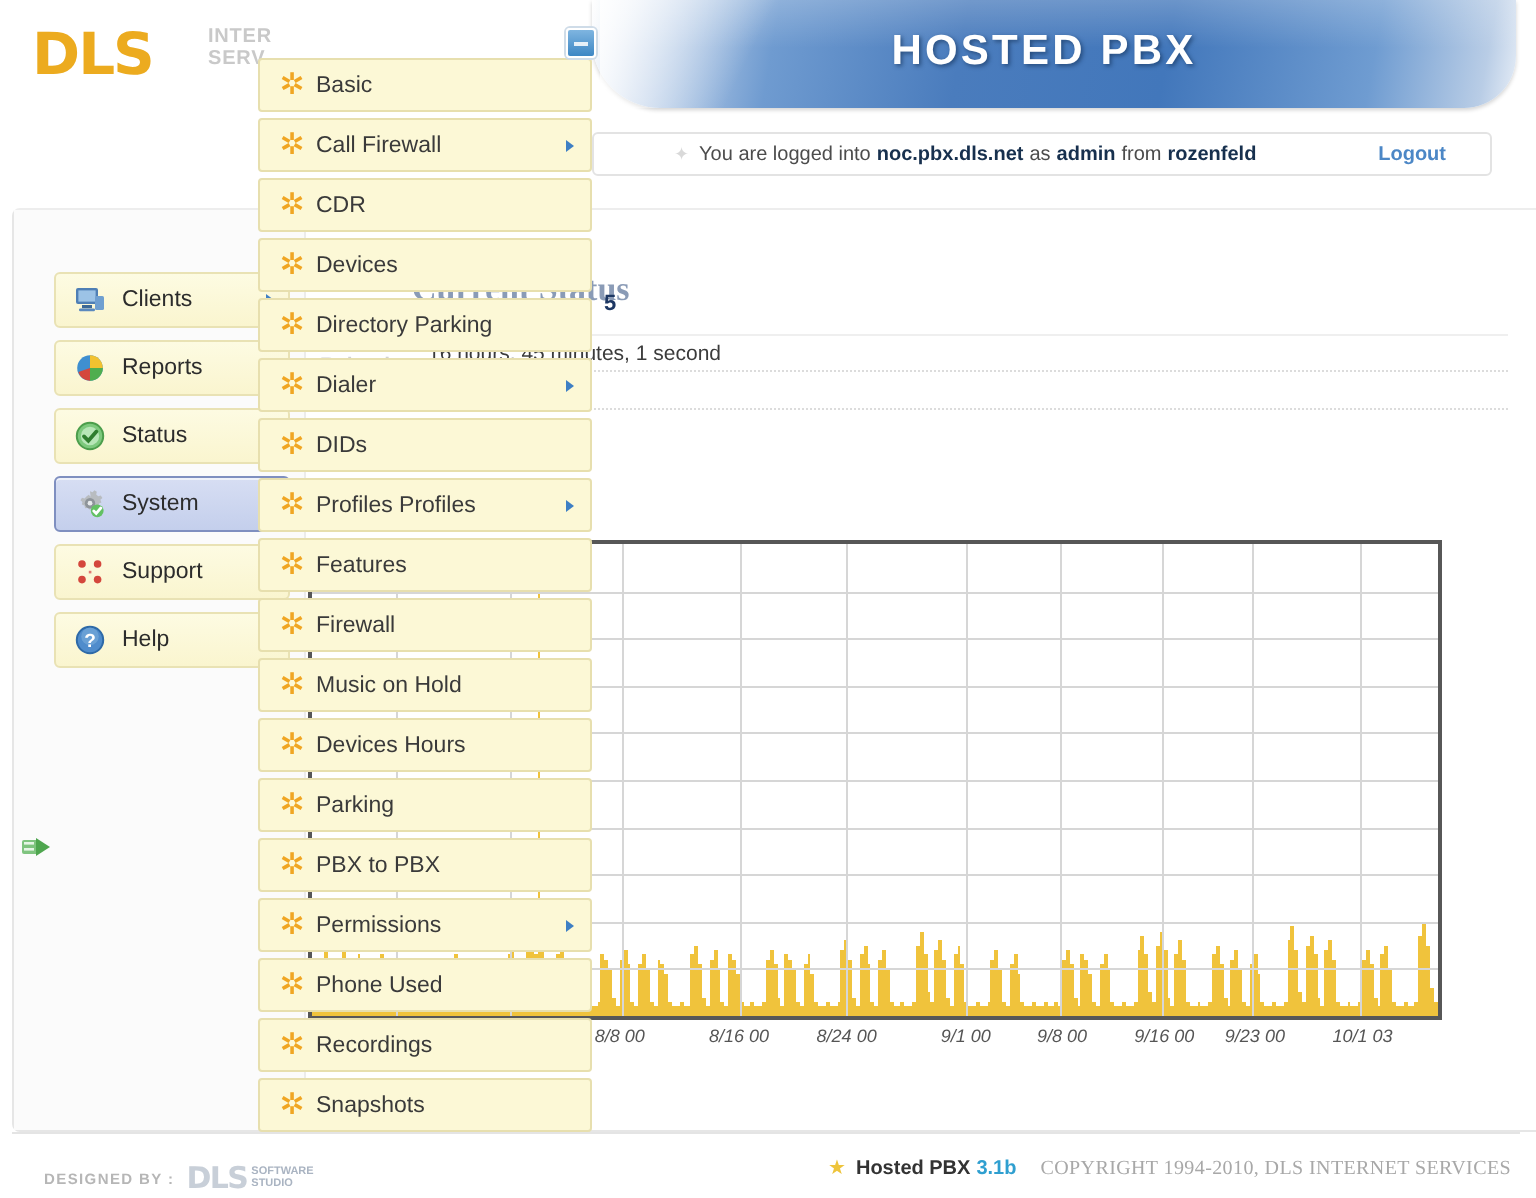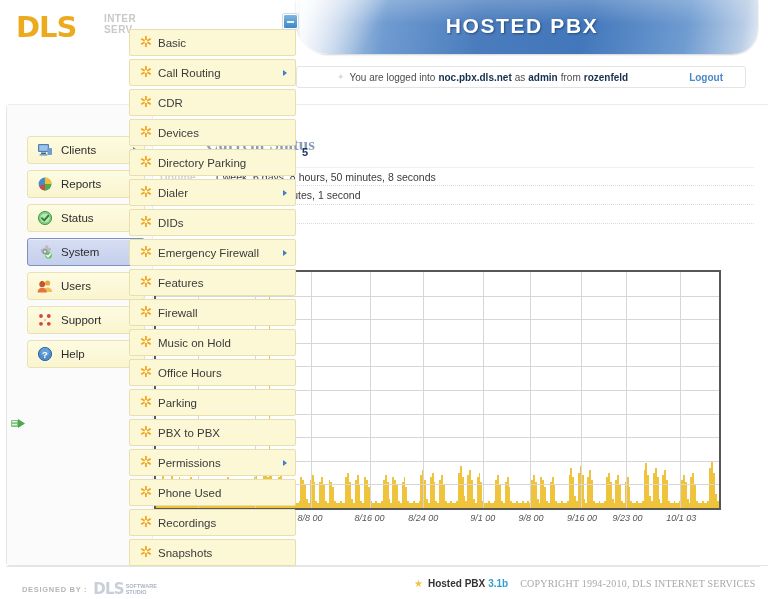--- a/index.html
+++ b/index.html
@@ -504,33 +504,20 @@
               <circle cx="11.6" cy="11.4" r="3.2" fill="#63c163"></circle>
               <path d="M9.9 11.5 L11.1 12.7 L13.4 10" stroke="#fff" stroke-width="1.4" fill="none" stroke-linecap="round"></path>
             </svg>
           </span>
           <span class="side-label">System</span>
           <span class="side-arrow"></span>
         </div>
         <div class="side-item">
           <span class="side-ico">
             <svg class="ic" viewBox="0 0 16 16">
-              <circle cx="10.6" cy="5" r="2.6" fill="#e8a93c"></circle>
-              <path d="M6 14c0-2.6 2.1-4.4 4.6-4.4S15.2 11.4 15.2 14z" fill="#f0bf5e"></path>
-              <circle cx="5.2" cy="6.2" r="2.9" fill="#c7532f"></circle>
-              <path d="M0.6 14.6c0-2.8 2.1-4.8 4.6-4.8s4.6 2 4.6 4.8z" fill="#e2743f"></path>
-              <path d="M3.4 4.2 Q5.2 2.2 7.1 4.2 Q5.2 3.2 3.4 4.2Z" fill="#7a3d1f"></path>
-            </svg>
-          </span>
-          <span class="side-label">Users</span>
-          <span class="side-arrow"></span>
-        </div>
-        <div class="side-item">
-          <span class="side-ico">
-            <svg class="ic" viewBox="0 0 16 16">
               <circle cx="4" cy="4" r="1.9" fill="#d4473c"></circle>
               <circle cx="11.8" cy="4" r="1.9" fill="#d4473c"></circle>
               <circle cx="4" cy="11.8" r="1.9" fill="#d4473c"></circle>
               <circle cx="11.8" cy="11.8" r="1.9" fill="#d4473c"></circle>
               <rect x="7.4" y="7.4" width="1.3" height="1.3" fill="#e07b72"></rect>
             </svg>
           </span>
           <span class="side-label">Support</span>
           <span class="side-arrow"></span>
         </div>
@@ -551,24 +538,20 @@
       <path d="M9 4 L16 8.5 L9 13 Z" fill="#4fa64f"></path>
       <rect x="3" y="6" width="5" height="1.3" fill="#e6f5e6"></rect>
       <rect x="3" y="9" width="5" height="1.3" fill="#e6f5e6"></rect>
     </svg>
 
     <div class="content">
       <div class="content-head">Current Status</div>
       <div class="badge-5">5</div>
 
       <div class="stat-table" id="stat-table">
-          <div class="stat-row">
-            <span class="stat-lbl">Uptime</span>
-            <span class="stat-val">1 week, 6 days, 8 hours, 50 minutes, 8 seconds</span>
-          </div>
           <div class="stat-row">
             <span class="stat-lbl">Last Reload</span>
             <span class="stat-val">16 hours, 45 minutes, 1 second</span>
           </div>
           <div class="stat-row">
             <span class="stat-lbl">Disk Used</span>
             <span class="stat-val">71%</span>
           </div>
         </div>
 
@@ -938,21 +921,21 @@
       <div class="menu-item">
         <span class="mi-ico">
           <span class="asterisk">✲</span>
         </span>
         <span class="mi-label">Basic</span>
       </div>
       <div class="menu-item">
         <span class="mi-ico">
           <span class="asterisk">✲</span>
         </span>
-        <span class="mi-label">Call Routing</span>
+        <span class="mi-label">Call Firewall</span>
         <span class="mi-arrow"></span>
       </div>
       <div class="menu-item">
         <span class="mi-ico">
           <span class="asterisk">✲</span>
         </span>
         <span class="mi-label">CDR</span>
       </div>
       <div class="menu-item">
         <span class="mi-ico">
@@ -976,21 +959,21 @@
       <div class="menu-item">
         <span class="mi-ico">
           <span class="asterisk">✲</span>
         </span>
         <span class="mi-label">DIDs</span>
       </div>
       <div class="menu-item">
         <span class="mi-ico">
           <span class="asterisk">✲</span>
         </span>
-        <span class="mi-label">Emergency Firewall</span>
+        <span class="mi-label">Profiles Profiles</span>
         <span class="mi-arrow"></span>
       </div>
       <div class="menu-item">
         <span class="mi-ico">
           <span class="asterisk">✲</span>
         </span>
         <span class="mi-label">Features</span>
       </div>
       <div class="menu-item">
         <span class="mi-ico">
@@ -1001,21 +984,21 @@
       <div class="menu-item">
         <span class="mi-ico">
           <span class="asterisk">✲</span>
         </span>
         <span class="mi-label">Music on Hold</span>
       </div>
       <div class="menu-item">
         <span class="mi-ico">
           <span class="asterisk">✲</span>
         </span>
-        <span class="mi-label">Office Hours</span>
+        <span class="mi-label">Devices Hours</span>
       </div>
       <div class="menu-item">
         <span class="mi-ico">
           <span class="asterisk">✲</span>
         </span>
         <span class="mi-label">Parking</span>
       </div>
       <div class="menu-item">
         <span class="mi-ico">
           <span class="asterisk">✲</span>

